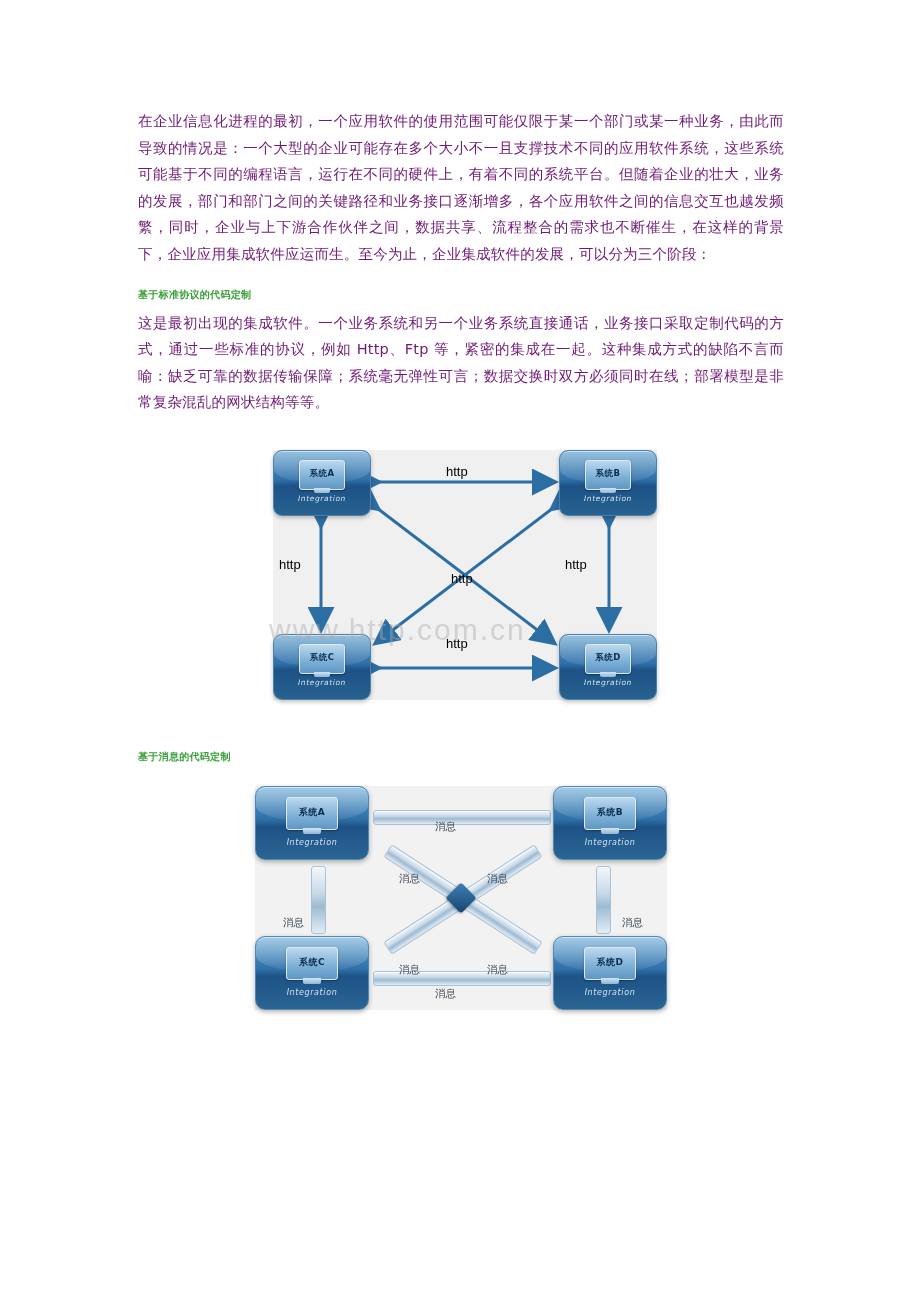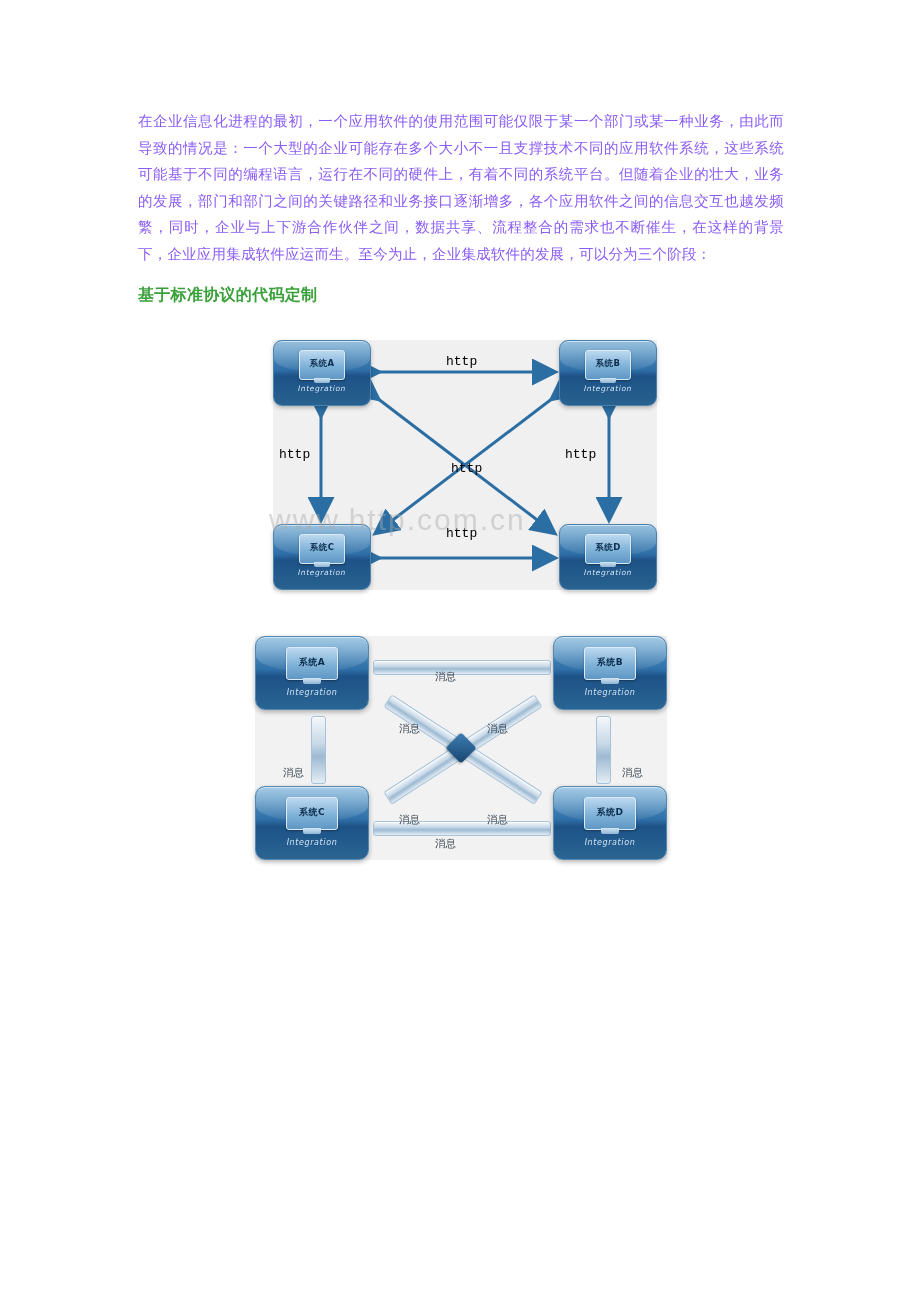--- a/index.html
+++ b/index.html
@@ -27,25 +27,25 @@
     top: 108px;
     width: 646px;
   }
   p.body-text {
     margin: 0 0 4px 0;
     font-size: 14.5px;
     line-height: 26.6px;
     text-align: justify;
     text-justify: inter-ideograph;
     letter-spacing: 0.2px;
-    color: #8b5cf6;
+    color: #701a75;
   }
   .section-heading {
     margin: 14px 0 2px 0;
-    font-size: 16px;
+    font-size: 10px;
     line-height: 26px;
     font-weight: bold;
     color: #3aa03a;
     letter-spacing: 0.3px;
   }
   .figure {
     margin: 16px 0 0 0;
     display: flex;
     justify-content: center;
   }
@@ -121,21 +121,21 @@
   }
   .node.n-a { left: 0px;   top: 0px; }
   .node.n-b { right: 0px;  top: 0px; }
   .node.n-c { left: 0px;   bottom: 0px; }
   .node.n-d { right: 0px;  bottom: 0px; }
 
   .arrow-label {
     position: absolute;
     font-size: 13px;
     color: #000;
-    font-family: Liberation Mono, monospace;
+    font-family: Liberation Sans, sans-serif;
     background: transparent;
   }
   .a-top     { left: 173px; top: 14px; }
   .a-left    { left: 6px;  top: 107px; }
   .a-right   { left: 292px; top: 107px; }
   .a-bottom  { left: 173px; top: 186px; }
   .a-center  { left: 178px; top: 121px; }
 
   .wm {
     position: absolute;
@@ -269,20 +269,21 @@
 </style>
 </head>
 <body>
 
 <div class="page">
   <div class="content">
 
     <p class="body-text">在企业信息化进程的最初，一个应用软件的使用范围可能仅限于某一个部门或某一种业务，由此而导致的情况是：一个大型的企业可能存在多个大小不一且支撑技术不同的应用软件系统，这些系统可能基于不同的编程语言，运行在不同的硬件上，有着不同的系统平台。但随着企业的壮大，业务的发展，部门和部门之间的关键路径和业务接口逐渐增多，各个应用软件之间的信息交互也越发频繁，同时，企业与上下游合作伙伴之间，数据共享、流程整合的需求也不断催生，在这样的背景下，企业应用集成软件应运而生。至今为止，企业集成软件的发展，可以分为三个阶段：</p>
 
     <h2 class="section-heading">基于标准协议的代码定制</h2>
+    <p class="body-text">这是最初出现的集成软件。一个业务系统和另一个业务系统直接通话，业务接口采取定制代码的方式，通过一些标准的协议，例如 Http、Ftp 等，紧密的集成在一起。这种集成方式的缺陷不言而喻：缺乏可靠的数据传输保障；系统毫无弹性可言；数据交换时双方必须同时在线；部署模型是非常复杂混乱的网状结构等等。</p>
 
     <div class="fig-spacer-1"></div>
 
     <div class="figure">
       <div class="fig1">
         <svg width="384" height="250" style="position:absolute;left:0;top:0;">
           <defs>
             <marker id="ah" markerWidth="9" markerHeight="9" refX="7" refY="4.5" orient="auto">
               <polygon points="0,0 9,4.5 0,9" fill="#2b6ea3"></polygon>
             </marker>
@@ -338,20 +339,21 @@
         <div class="arrow-label a-right">http</div>
         <div class="arrow-label a-bottom">http</div>
         <div class="arrow-label a-center">http</div>
 
         <div class="wm">www.http.com.cn</div>
       </div>
     </div>
 
     <div class="fig-spacer-2"></div>
 
+    <h2 class="section-heading">基于消息的代码定制</h2>
 
     <div class="figure">
       <div class="fig2">
 
         <div class="bus diag-1"></div>
         <div class="bus diag-2"></div>
         <div class="bus h-top"></div>
         <div class="bus h-bottom"></div>
         <div class="bus v-left"></div>
         <div class="bus v-right"></div>

